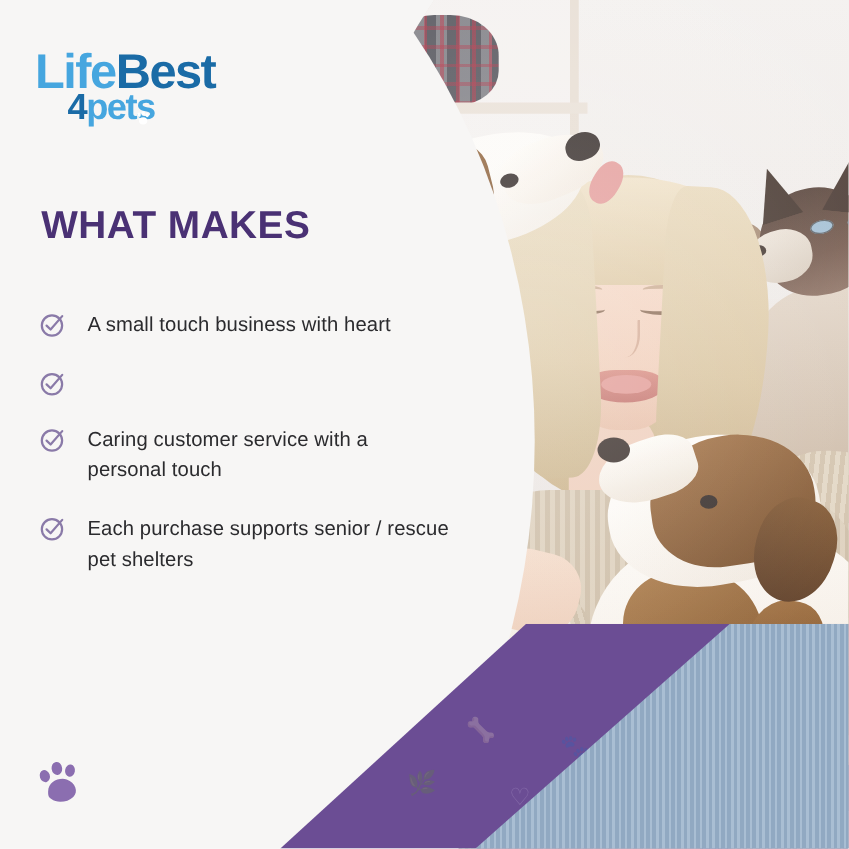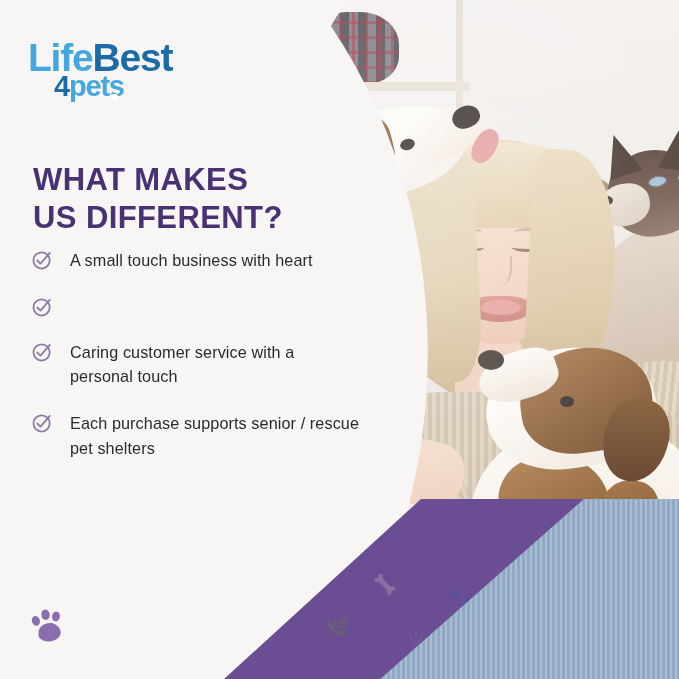--- a/index.html
+++ b/index.html
@@ -587,21 +587,20 @@
         <ellipse cx="6" cy="7" rx="2.6" ry="3.2" fill="#ffffff"></ellipse>
         <ellipse cx="12" cy="5" rx="2.7" ry="3.3" fill="#ffffff"></ellipse>
         <ellipse cx="18" cy="7.5" rx="2.5" ry="3.1" fill="#ffffff"></ellipse>
         <ellipse cx="12" cy="16" rx="6.2" ry="5.4" fill="#ffffff"></ellipse>
       </svg>
     </div>
   </div>
 
   <h1 class="headline">
     <span>WHAT MAKES</span><br>
-    <span>US DIFFERENT?</span>
   </h1>
 
   <div class="bullets">
 
     <div class="bullet">
       <svg class="bullet-icon" viewBox="0 0 26 26">
         <circle cx="12.5" cy="13.5" r="9.6" fill="none" stroke="#8a7aa8" stroke-width="2.1"></circle>
         <path d="M7.4 13.6 L11.2 17.3 L22.2 4.6" fill="none" stroke="#8a7aa8" stroke-width="2.1" stroke-linecap="round" stroke-linejoin="round"></path>
       </svg>
       <div class="bullet-text">A small touch business with heart</div>

